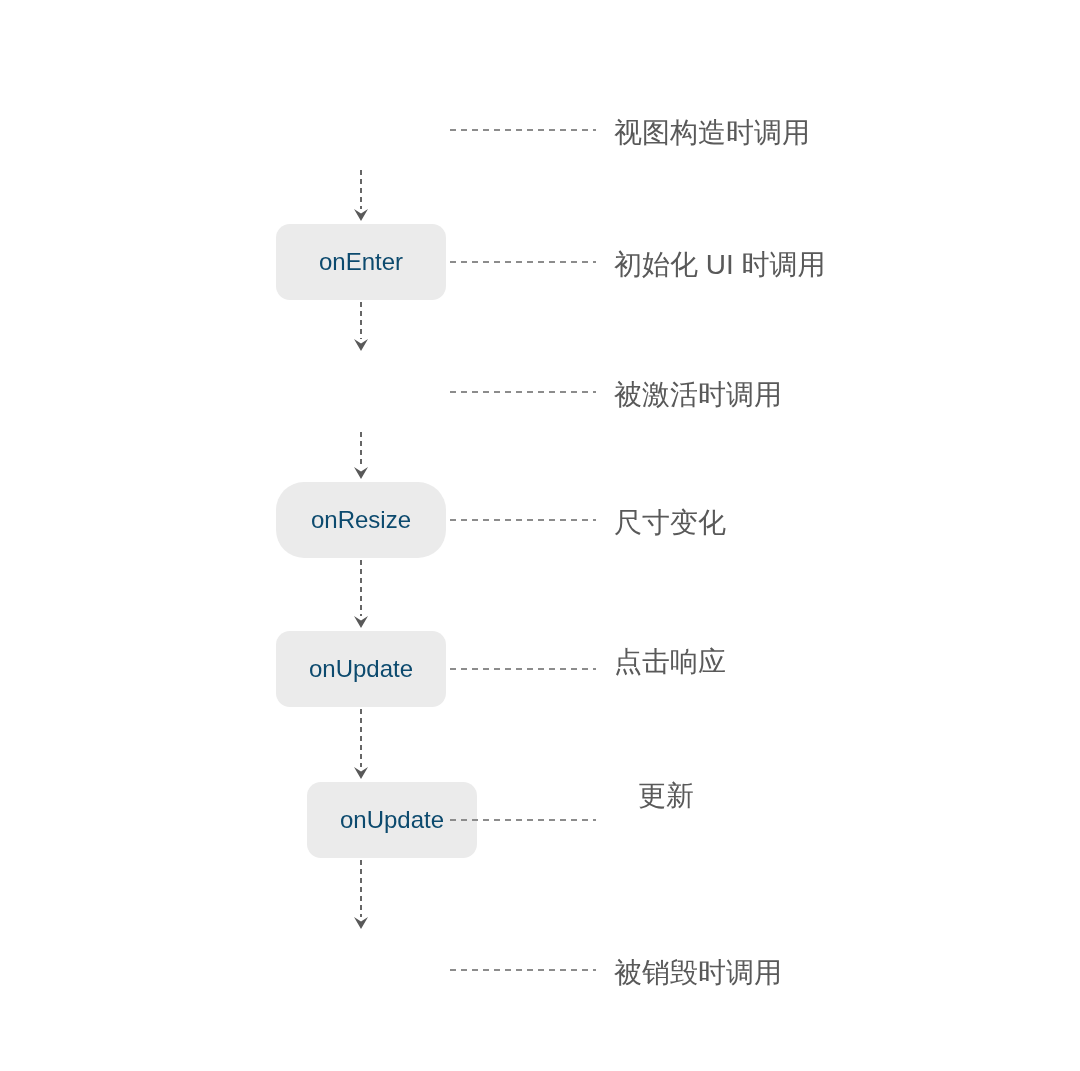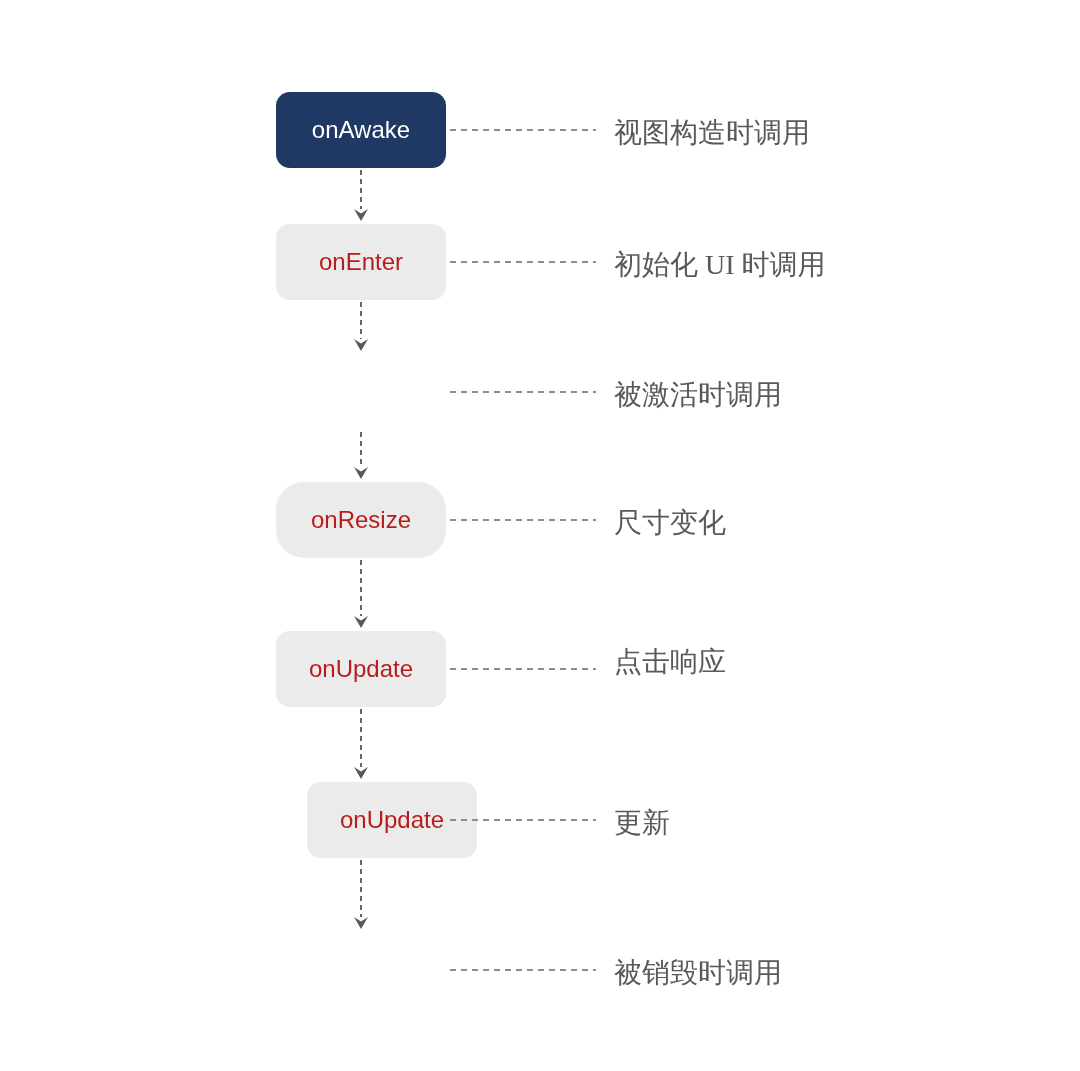--- a/index.html
+++ b/index.html
@@ -26,21 +26,21 @@
     justify-content: center;
     font-size: 24px;
     box-sizing: border-box;
   }
   .node.primary {
     background: #1f3864;
     color: #ffffff;
   }
   .node.secondary {
     background: #ebebeb;
-    color: #b91c1c;
+    color: #0c4a6e;
   }
   .hdash {
     position: absolute;
     left: 450px;
     width: 146px;
     height: 2px;
     background: repeating-linear-gradient(90deg, #8c8c8c 0 6px, transparent 6px 11px);
   }
   .desc {
     position: absolute;
@@ -64,36 +64,33 @@
   }
   .vconn svg {
     display: block;
     flex: 0 0 12px;
   }
 </style>
 </head>
 <body>
 
 <div id="canvas">
-    <div class="node primary" style="top: 92px;">
-      <span>onAwake</span>
-    </div>
     <div class="hdash" style="top: 129px;"></div>
     <div class="desc" style="top: 119px;">视图构造时调用</div>
     <div class="vconn" style="left: 353px; top: 170px; height: 51px;">
       <div class="vline"></div>
       <svg width="16" height="12" viewBox="0 0 16 12">
         <polygon points="1,0 8,4.5 15,0 8,12" fill="#595959"></polygon>
       </svg>
     </div>
     <div class="node secondary" style="top: 224px;">
       <span>onEnter</span>
     </div>
     <div class="hdash" style="top: 261px;"></div>
-    <div class="desc" style="top: 251px; font-family: Liberation Serif, serif;">初始化 UI 时调用</div>
+    <div class="desc" style="top: 251px;">初始化 UI 时调用</div>
     <div class="vconn" style="left: 353px; top: 302px; height: 49px;">
       <div class="vline"></div>
       <svg width="16" height="12" viewBox="0 0 16 12">
         <polygon points="1,0 8,4.5 15,0 8,12" fill="#595959"></polygon>
       </svg>
     </div>
     <div class="hdash" style="top: 391px;"></div>
     <div class="desc" style="top: 381px;">被激活时调用</div>
     <div class="vconn" style="left: 353px; top: 432px; height: 47px;">
       <div class="vline"></div>
@@ -120,21 +117,21 @@
     <div class="vconn" style="left: 353px; top: 709px; height: 70px;">
       <div class="vline"></div>
       <svg width="16" height="12" viewBox="0 0 16 12">
         <polygon points="1,0 8,4.5 15,0 8,12" fill="#595959"></polygon>
       </svg>
     </div>
     <div class="node secondary" style="top: 782px; margin-left: 31px;">
       <span>onUpdate</span>
     </div>
     <div class="hdash" style="top: 819px;"></div>
-    <div class="desc" style="top: 809px;">更新</div>
+    <div class="desc" style="top: 782px; margin-left: 24px;">更新</div>
     <div class="vconn" style="left: 353px; top: 860px; height: 69px;">
       <div class="vline"></div>
       <svg width="16" height="12" viewBox="0 0 16 12">
         <polygon points="1,0 8,4.5 15,0 8,12" fill="#595959"></polygon>
       </svg>
     </div>
     <div class="hdash" style="top: 969px;"></div>
     <div class="desc" style="top: 959px;">被销毁时调用</div>
   </div>
 

